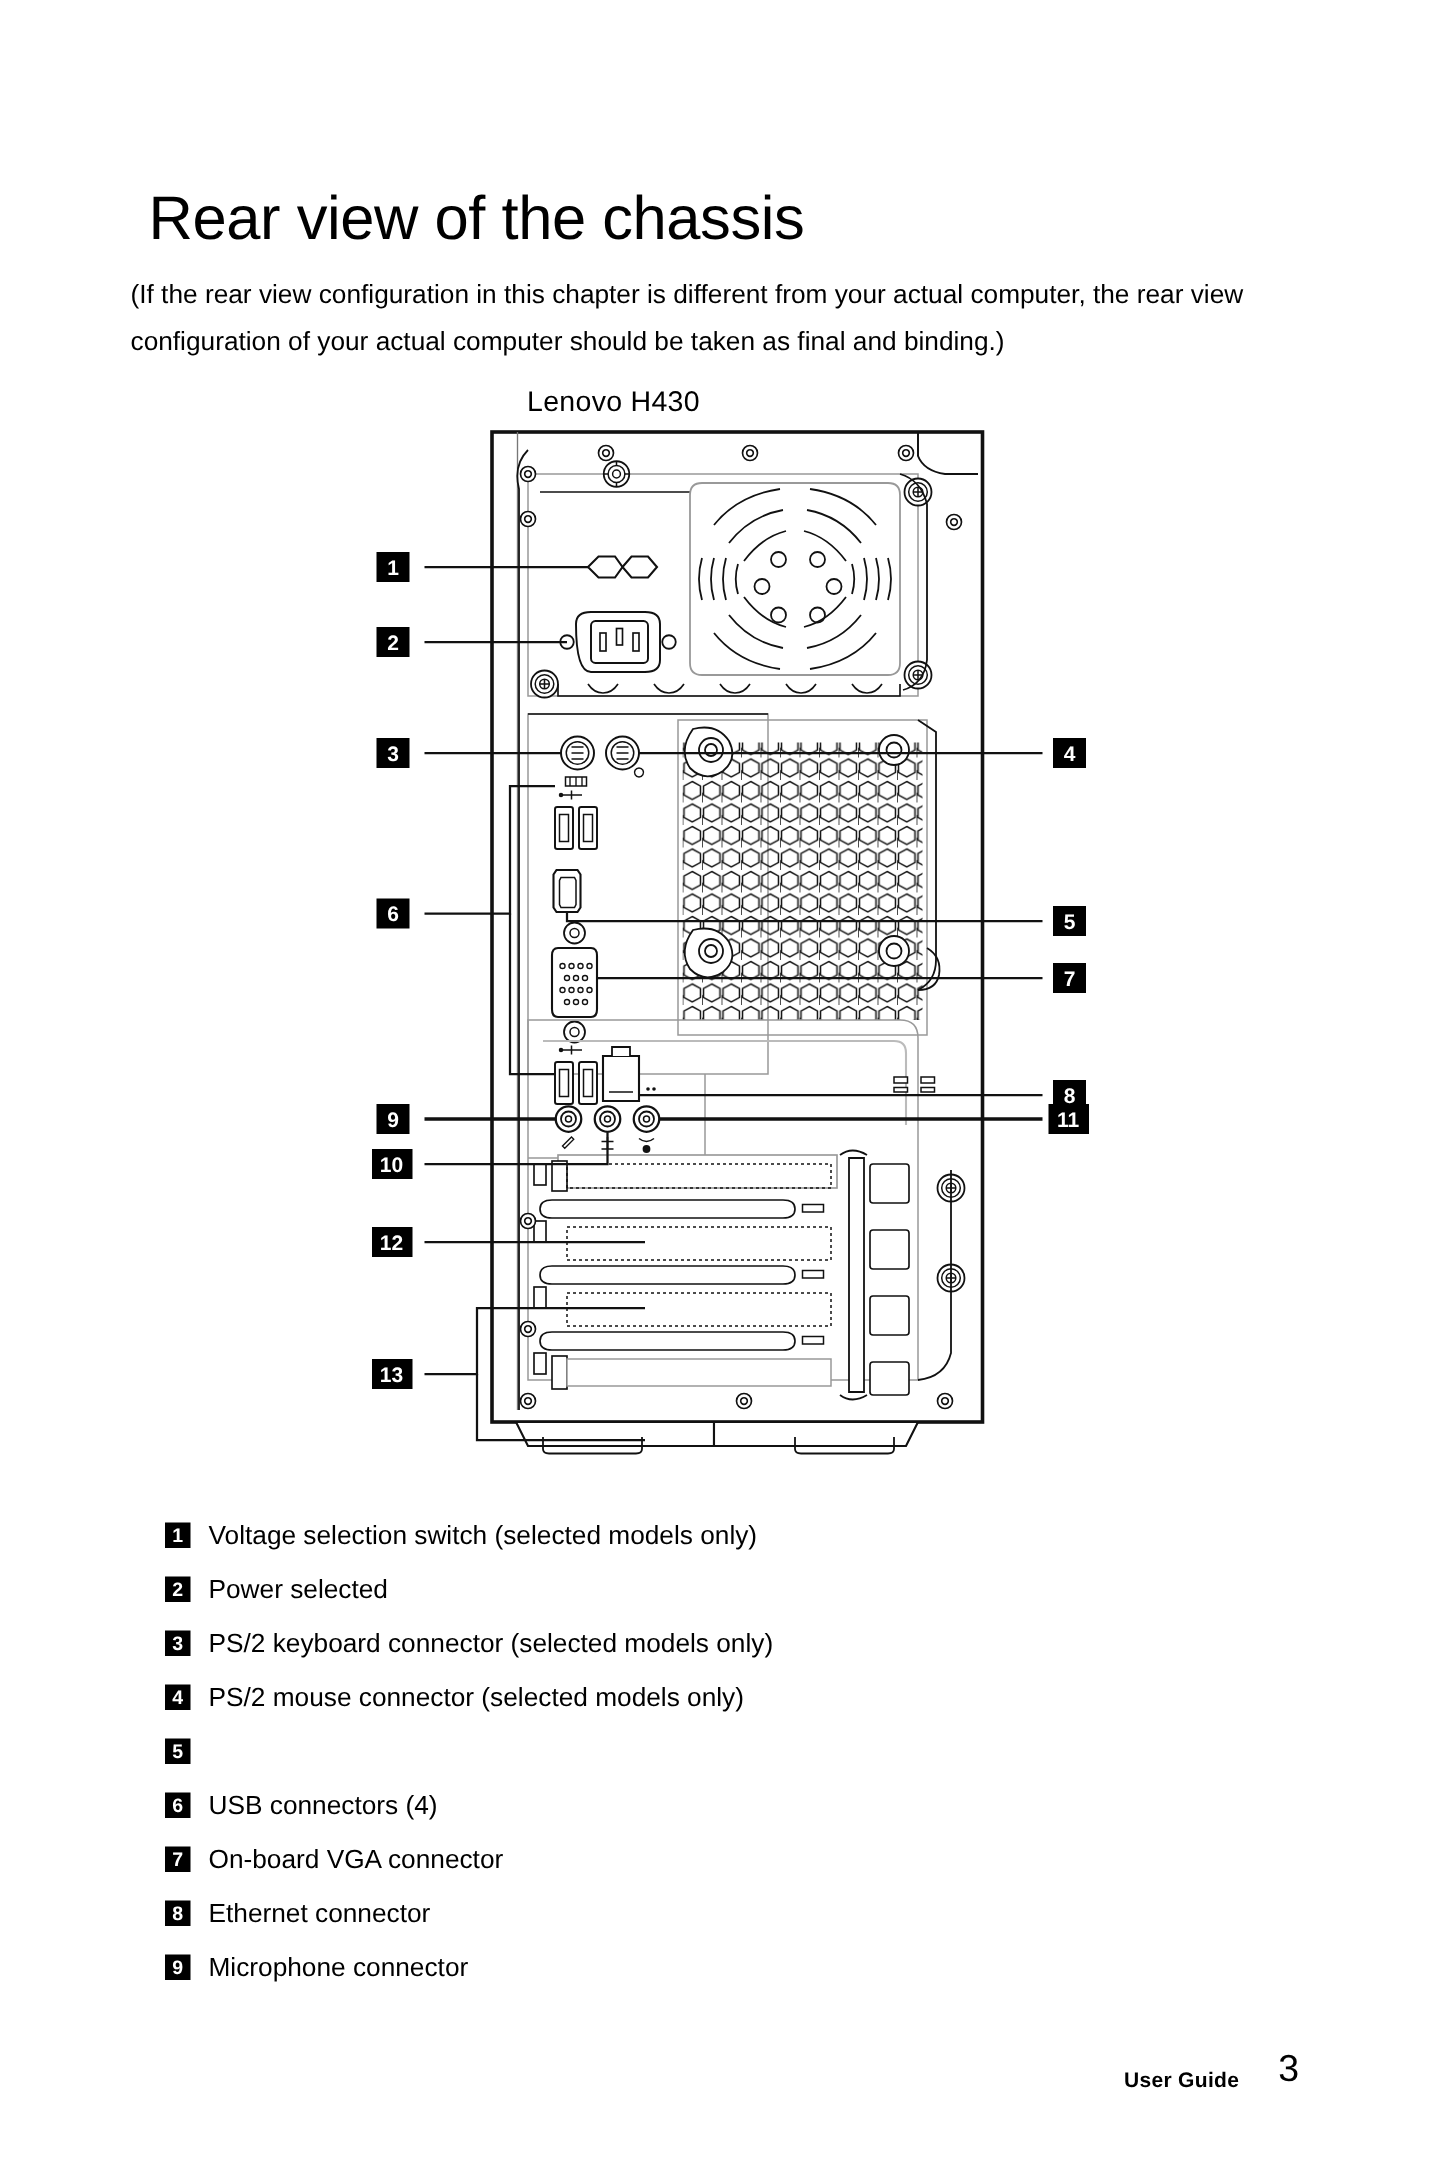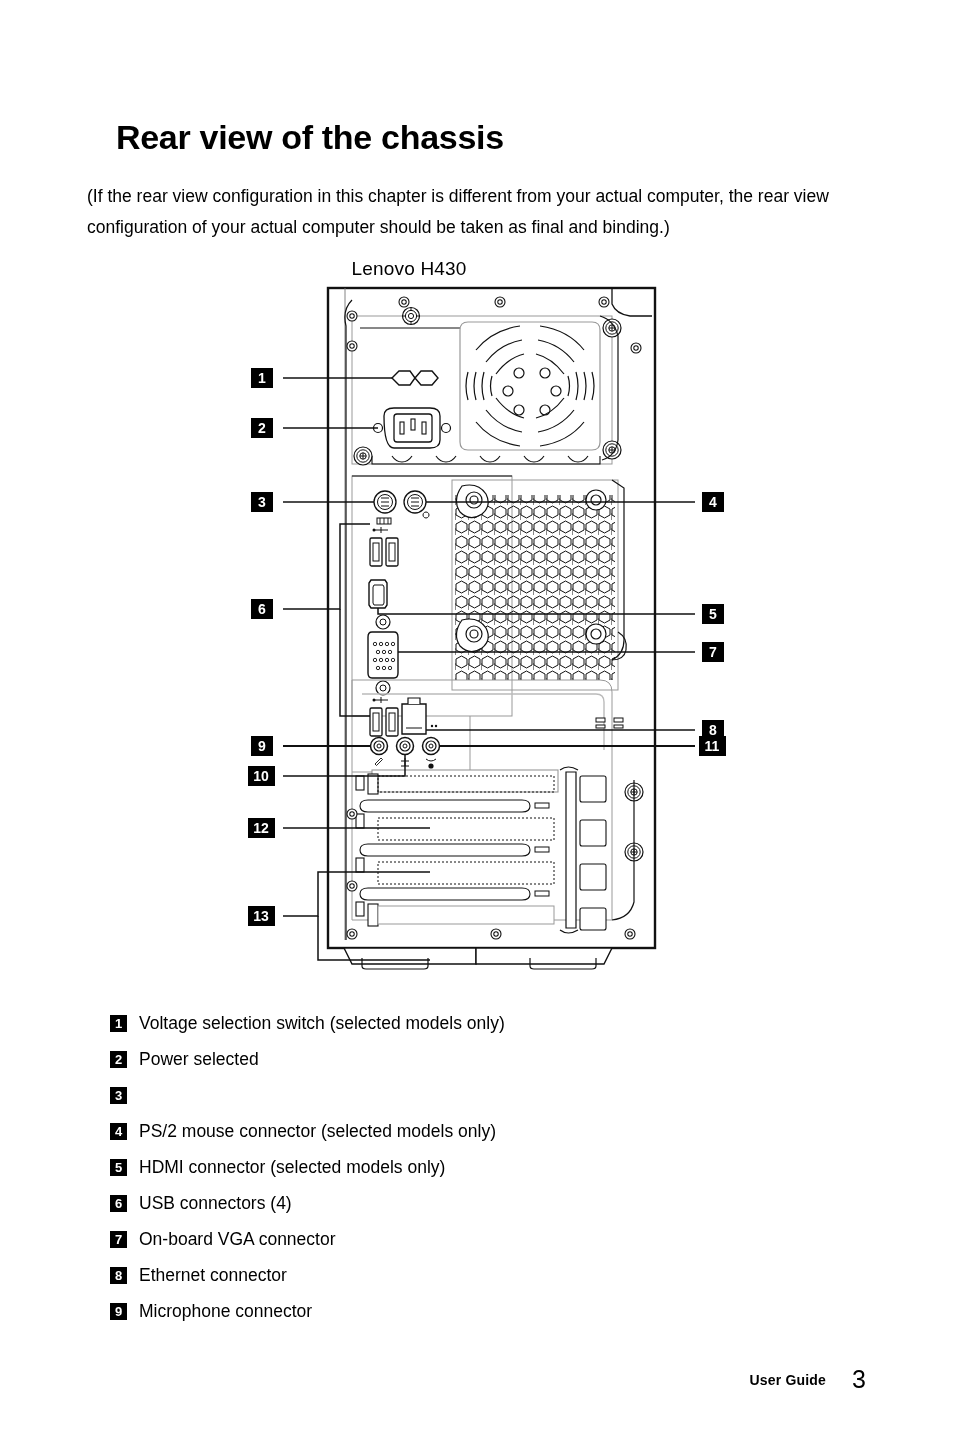--- a/index.html
+++ b/index.html
@@ -12,24 +12,24 @@
     height: 1452px;
     position: relative;
     font-family: "Liberation Sans", sans-serif;
     color: #000000;
     overflow: hidden;
   }
 
   
   .page-title {
     position: absolute;
-    left: 116px;
+    left: 99px;
     top: 96px;
-    font-size: 34px;
-    font-weight: bold;
+    font-size: 41px;
+    font-weight: normal;
     letter-spacing: -0.3px;
     line-height: 1.1;
   }
 
   
   .intro {
     position: absolute;
     left: 87px;
     top: 163px;
     width: 775px;
@@ -88,21 +88,21 @@
     font-size: 17.5px;
     white-space: nowrap;
   }
 
   
   .footer {
     position: absolute;
     right: 88px;
     bottom: 58px;
     display: flex;
-    align-items: center;
+    align-items: flex-end;
   }
   .footer-label {
     font-size: 14px;
     font-weight: bold;
     letter-spacing: 0.2px;
   }
   .footer-page {
     font-size: 25px;
     margin-left: 26px;
   }
@@ -530,28 +530,28 @@
   <div class="legend-row">
     <span class="badge">1</span>
     <span class="legend-text">Voltage selection switch (selected models only)</span>
   </div>
   <div class="legend-row">
     <span class="badge">2</span>
     <span class="legend-text">Power selected</span>
   </div>
   <div class="legend-row">
     <span class="badge">3</span>
+    <span class="legend-text">PS/2 keyboard connector (selected models only)</span>
   </div>
   <div class="legend-row">
     <span class="badge">4</span>
     <span class="legend-text">PS/2 mouse connector (selected models only)</span>
   </div>
   <div class="legend-row">
     <span class="badge">5</span>
-    <span class="legend-text">HDMI connector (selected models only)</span>
   </div>
   <div class="legend-row">
     <span class="badge">6</span>
     <span class="legend-text">USB connectors (4)</span>
   </div>
   <div class="legend-row">
     <span class="badge">7</span>
     <span class="legend-text">On-board VGA connector</span>
   </div>
   <div class="legend-row">

